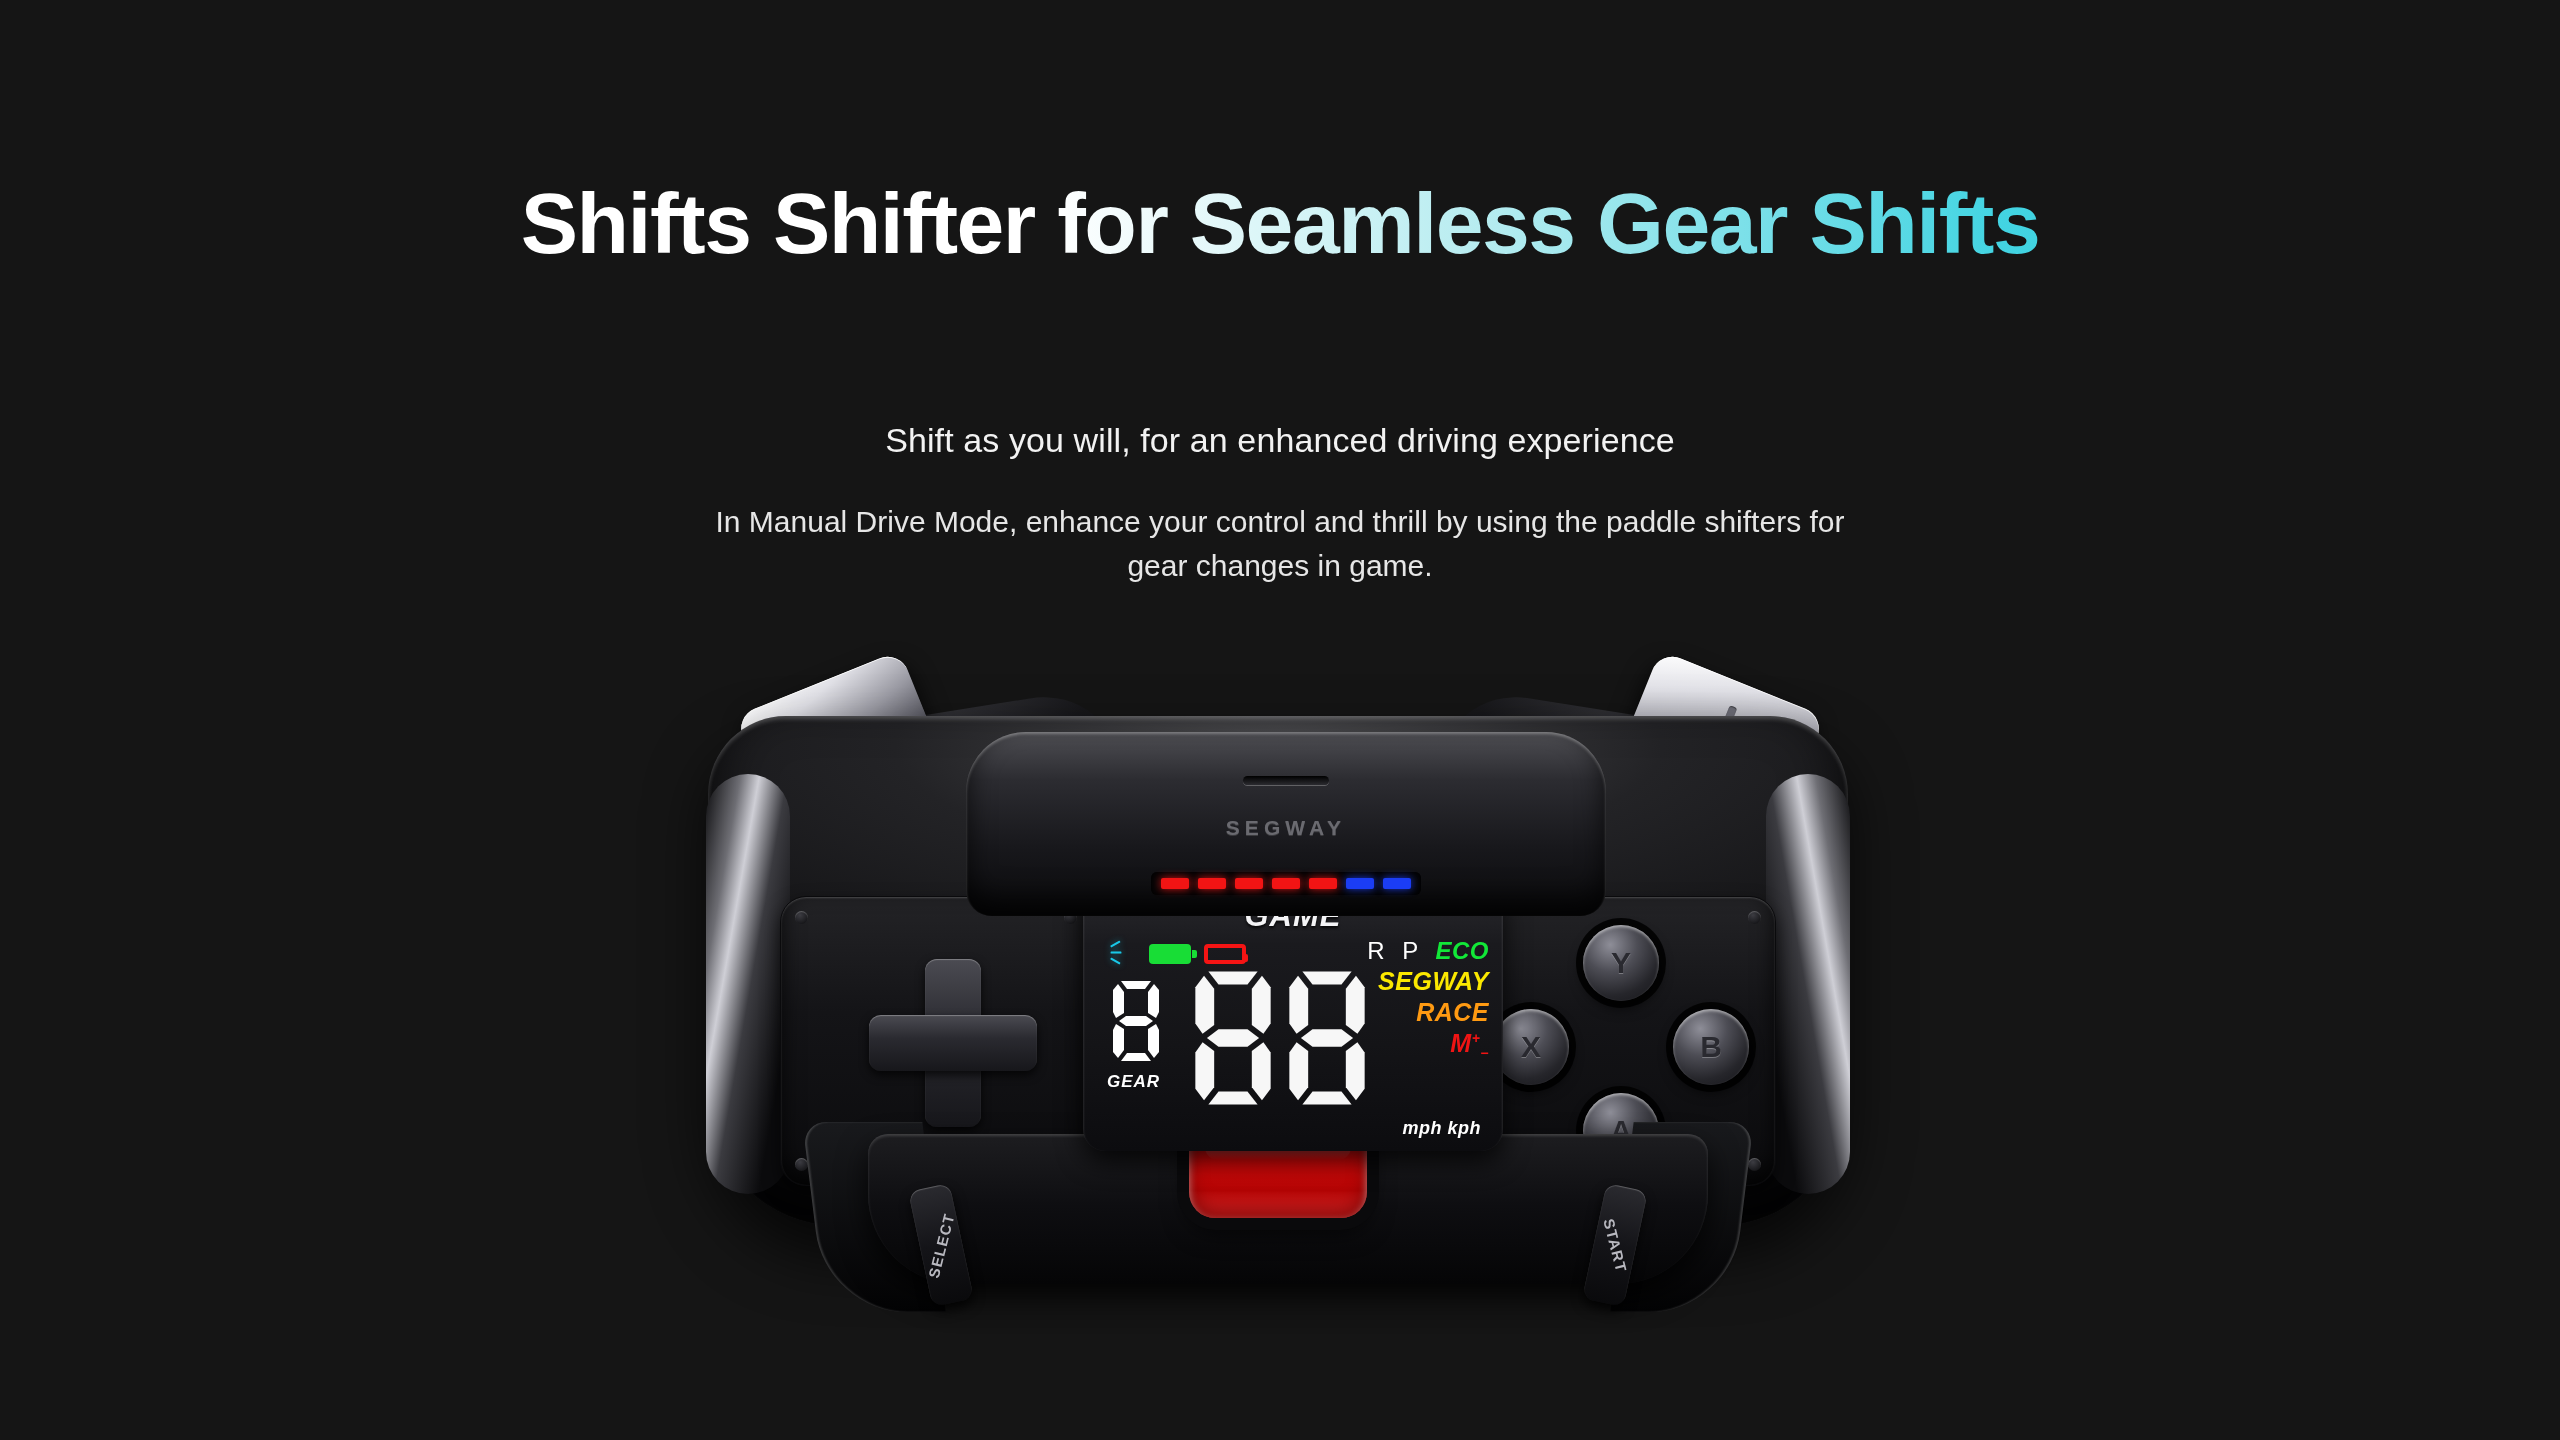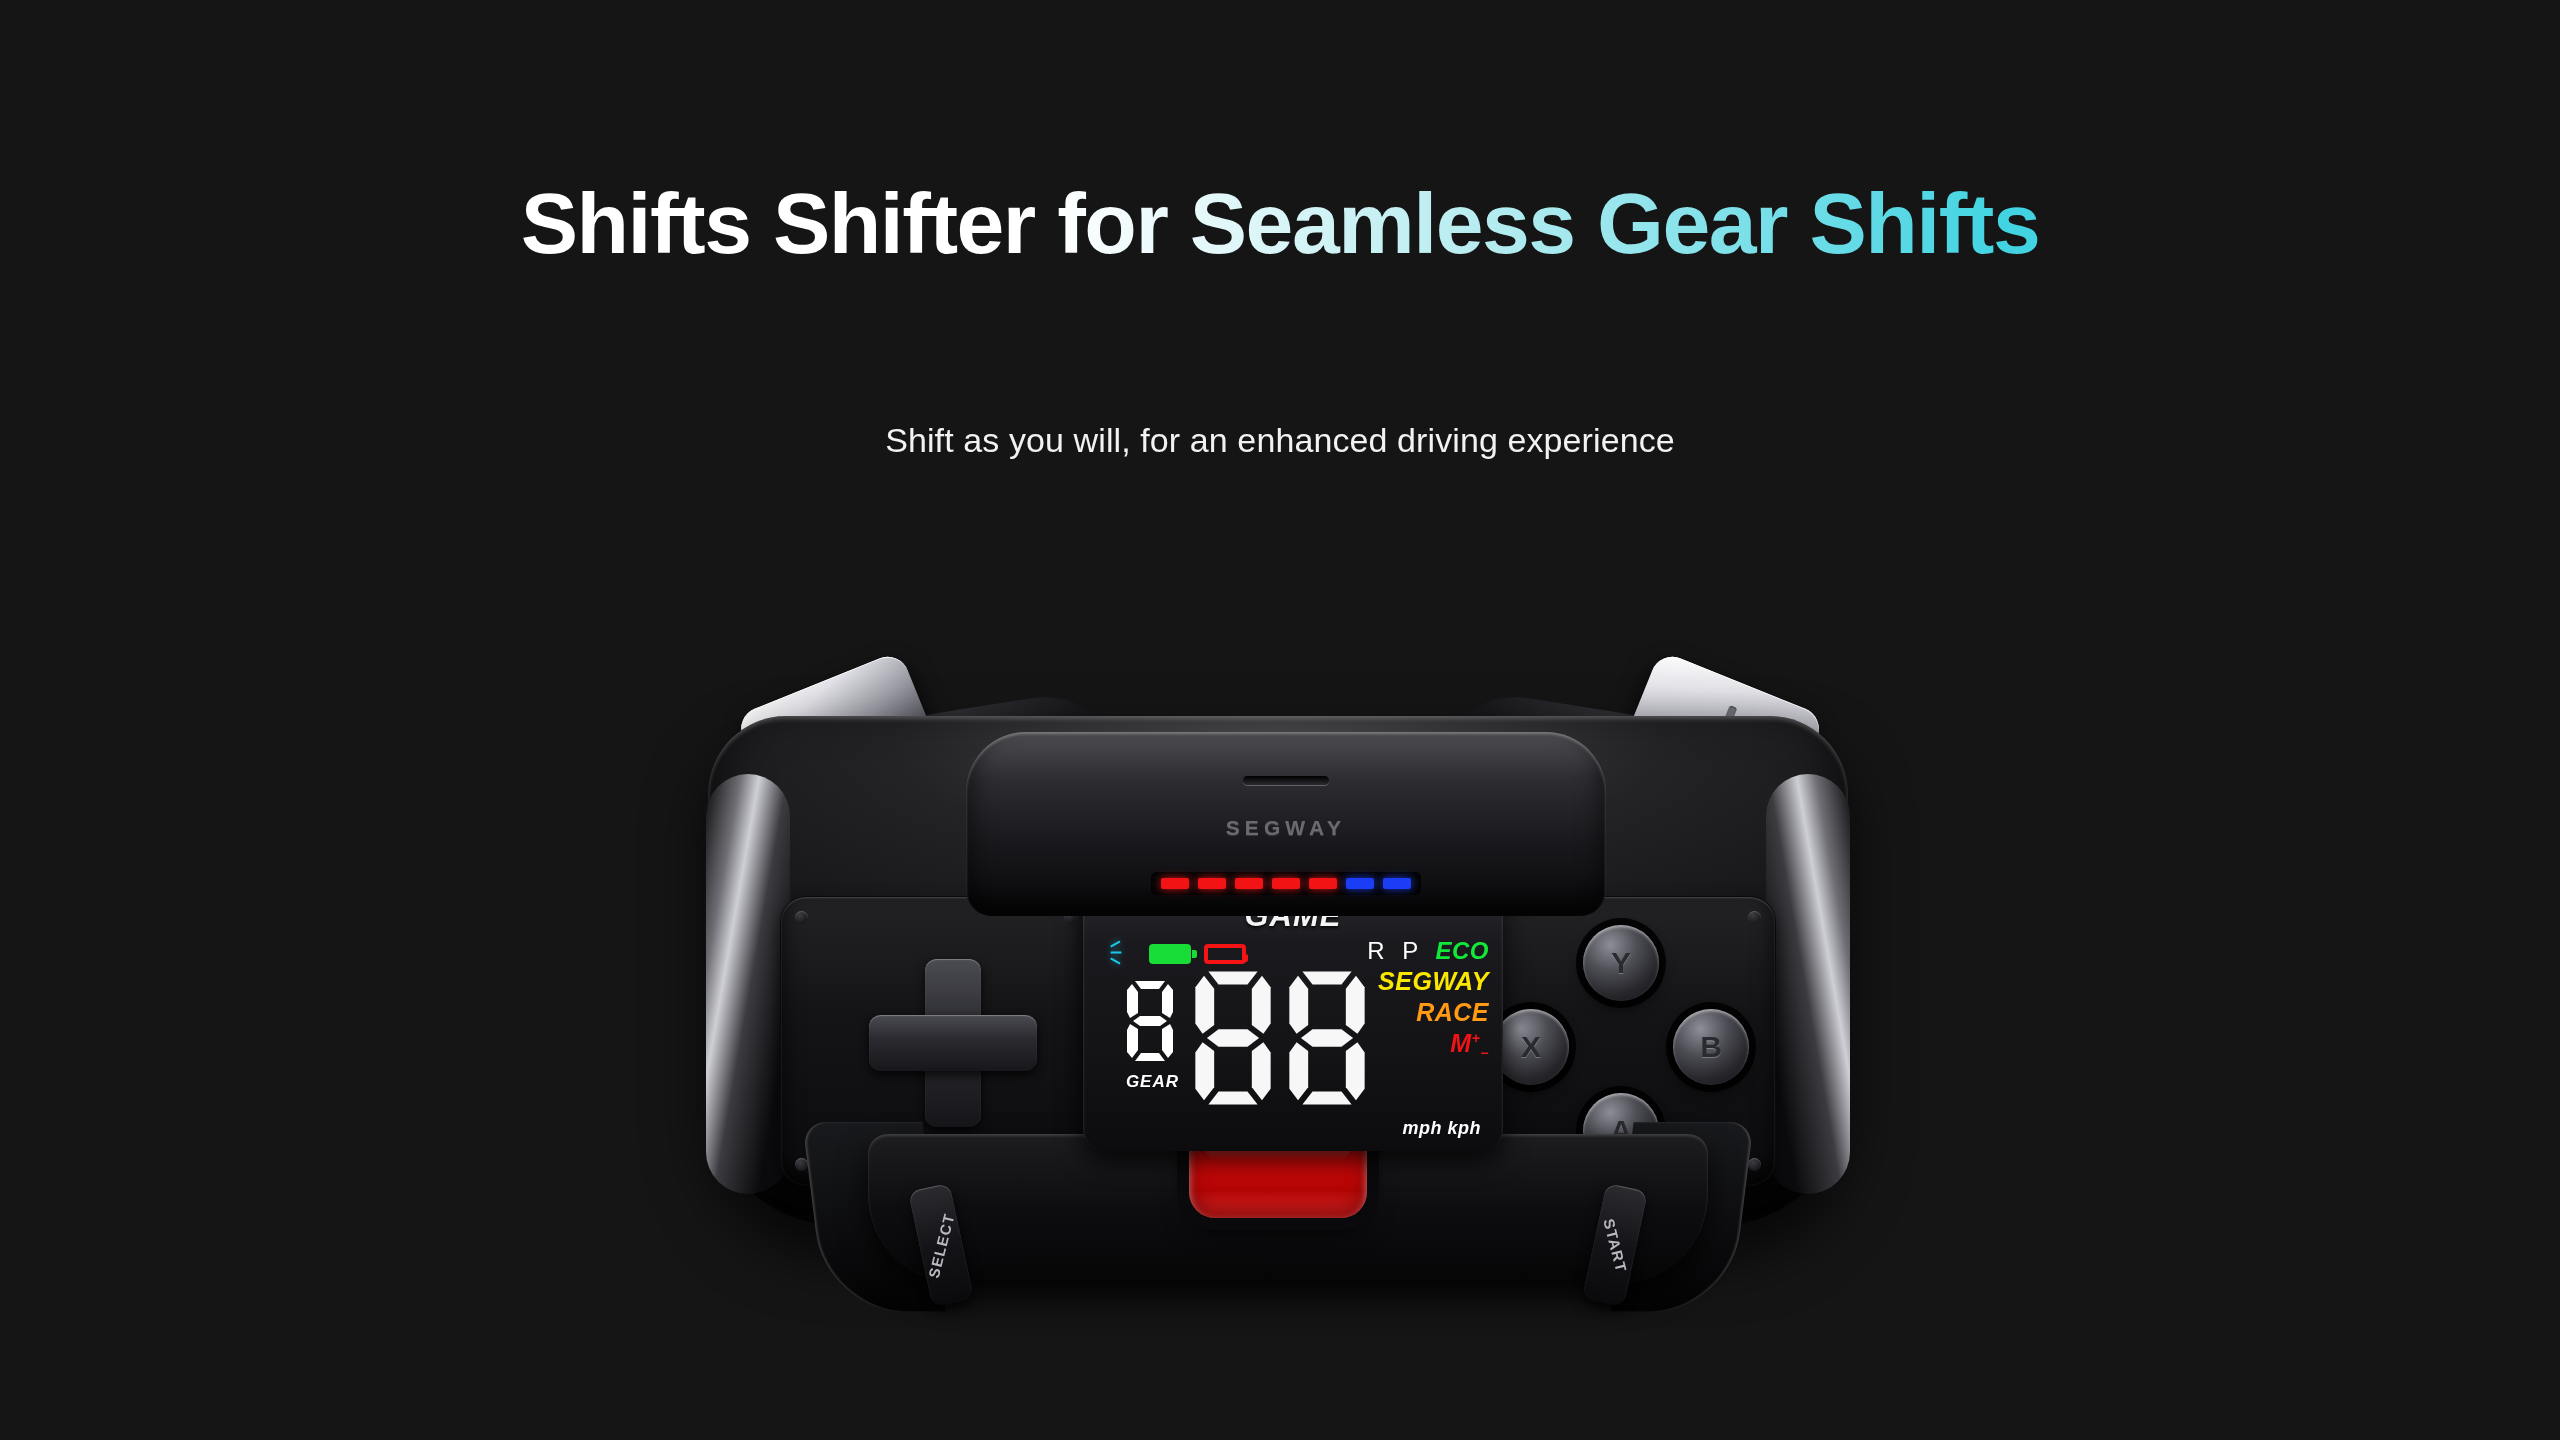--- a/index.html
+++ b/index.html
@@ -173,21 +173,21 @@
   }
   .scr-icons { position:absolute; left:26px; top:54px; display:flex; align-items:center; gap:13px; }
   .bt-icon { color:#19c8e8; font-size:27px; line-height:1; text-shadow:0 0 6px rgba(25,200,232,.6); }
   .batt { position:relative; width:42px; height:20px; border-radius:4px; }
   .batt::after { content:""; position:absolute; right:-6px; top:6px; width:5px; height:8px; border-radius:0 2px 2px 0; }
   .batt.full { background:#18dd36; }
   .batt.full::after { background:#18dd36; }
   .batt.empty { background:transparent; border:4px solid #f51414; }
   .batt.empty::after { background:#f51414; }
 
-  .gear-wrap { position:absolute; left:24px; top:92px; text-align:right; width:72px; }
+  .gear-wrap { position:absolute; left:24px; top:92px; text-align:left; width:72px; }
   .gear-digit { width:58px; height:86px; margin:0 auto; }
   .gear-label { margin-top:4px; font-size:17px; font-weight:700; font-style:italic; color:#fff; letter-spacing:1px; }
 
   .speed { position:absolute; left:108px; top:82px; display:flex; gap:10px; }
 
   .units {
     position:absolute; right:22px; bottom:12px;
     font-size:18px; font-weight:700; font-style:italic; color:#fff; letter-spacing:.5px;
   }
 
@@ -229,20 +229,21 @@
   .sbtn.star { right:212px; transform:rotate(12deg); }
   .sbtn.star span { transform:rotate(64deg); }
 </style>
 </head>
 <body>
 
 <div class="page">
 
   <h1 class="hero-title">Shifts Shifter for Seamless Gear Shifts</h1>
   <p class="hero-sub">Shift as you will, for an enhanced driving experience</p>
+  <p class="hero-body">In Manual Drive Mode, enhance your control and thrill by using the paddle shifters for gear changes in game.</p>
 
   <div class="stage">
 
     <div class="wing l"></div>
     <div class="wing r"></div>
 
     <div class="paddle l">
       <div class="blade"></div>
       <div class="mark">
           <div class="bar"></div>

